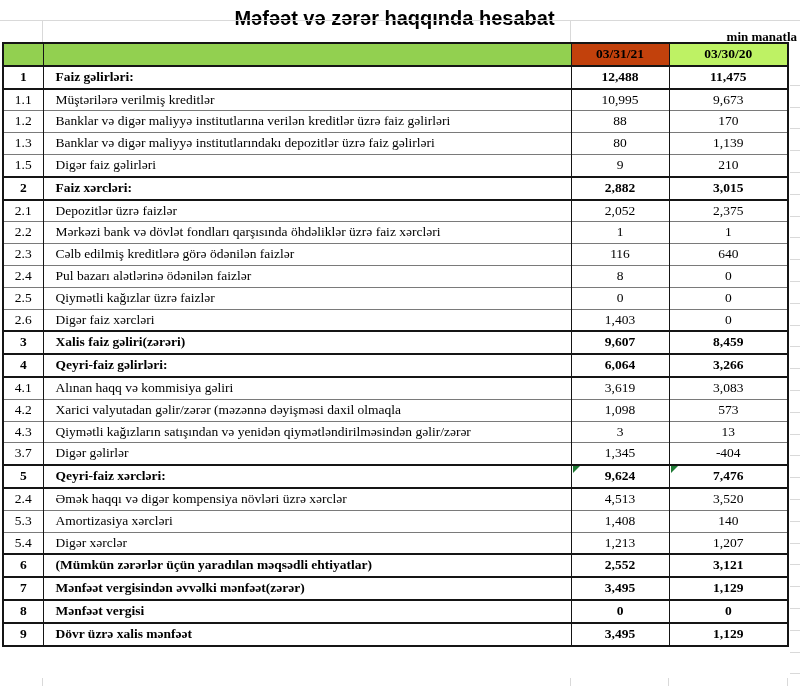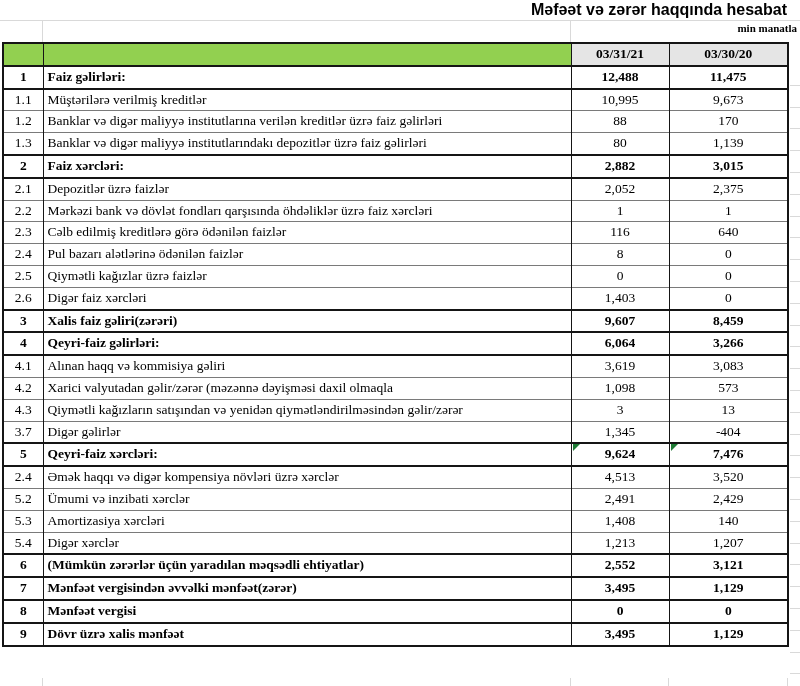--- a/index.html
+++ b/index.html
@@ -3,29 +3,29 @@
 <meta charset="utf-8">
 <style>
   html, body { margin: 0; padding: 0; }
   body {
     width: 800px; height: 686px;
     background: #ffffff; color: #000;
     position: relative; overflow: hidden;
     font-family: "Liberation Serif", serif;
   }
   .title {
-    position: absolute; top: 0px; left: 2px; width: 785px;
-    text-align: right;
+    position: absolute; top: 8px; left: 2px; width: 785px;
+    text-align: center;
     font-family: "Liberation Sans", sans-serif;
-    font-weight: bold; font-size: 16px; line-height: 20px;
+    font-weight: bold; font-size: 20px; line-height: 20px;
   }
   .top-hline { position: absolute; top: 20px; left: 0; width: 800px; height: 1px; background: #d9d9d9; }
   .unit-note {
-    position: absolute; top: 19px; right: 3px;
-    font-size: 11px; font-weight: bold; line-height: 18px;
+    position: absolute; top: 28px; right: 3px;
+    font-size: 13px; font-weight: bold; line-height: 18px;
   }
   .pre-vline { position: absolute; top: 21px; height: 21px; width: 1px; background: #d9d9d9; }
   .pre-vline.a { left: 42px; }
   .pre-vline.b { left: 570px; }
 
   table.sheet {
     position: absolute; top: 42px; left: 2px; width: 785px;
     border-collapse: collapse; table-layout: fixed;
     border: 2px solid #151515;
   }
@@ -45,21 +45,21 @@
     border-top: 2px solid #151515;
     border-bottom: 2px solid #151515;
     font-weight: bold; text-align: center;
   }
   tr.section td {
     border-top: 2px solid #151515;
     border-bottom: 2px solid #151515;
     font-weight: bold;
   }
   td.num   { text-align: center; }
-  td.label { text-align: left; padding-left: 4px; }
+  td.label { text-align: left; padding-left: 12px; }
   td.val   { text-align: center; position: relative; }
   .corner-marker {
     position: absolute; top: 0; left: 1px; width: 0; height: 0;
     border-top: 7px solid var(--marker-color, #1E7B34);
     border-right: 7px solid transparent;
   }
   .right-sliver {
     position: absolute; left: 790px; top: 64px; width: 10px; height: 611px;
     background: repeating-linear-gradient(to bottom,
       #ffffff 0, #ffffff 20.8px, #d9d9d9 20.8px, #d9d9d9 21.8px);
@@ -83,22 +83,22 @@
   <colgroup>
     <col class="c-num">
       <col class="c-label">
       <col class="c-v1">
       <col class="c-v2">
   </colgroup>
   <thead>
     <tr>
       <td class="num header-fill" style="background: rgb(146, 208, 80);"></td>
       <td class="label header-fill" style="background: rgb(146, 208, 80);"></td>
-      <td class="val header-fill" style="background: #e5e5e5;">03/31/21</td>
-      <td class="val header-fill" style="background: #e5e5e5; font-family: Liberation Serif, serif;">03/30/20</td>
+      <td class="val header-fill" style="background: #c2410c;">03/31/21</td>
+      <td class="val header-fill" style="background: #bef264; font-family: Liberation Serif, serif;">03/30/20</td>
     </tr>
   </thead>
   <tbody id="table-body">
       <tr class="section">
         <td class="num">1</td>
         <td class="label">Faiz gəlirləri:</td>
         <td class="val">12,488</td>
         <td class="val">11,475</td>
       </tr>
       <tr>
@@ -112,20 +112,26 @@
         <td class="label">Banklar və digər maliyyə institutlarına verilən kreditlər üzrə faiz gəlirləri</td>
         <td class="val">88</td>
         <td class="val">170</td>
       </tr>
       <tr>
         <td class="num">1.3</td>
         <td class="label">Banklar və digər maliyyə institutlarındakı depozitlər üzrə faiz gəlirləri</td>
         <td class="val">80</td>
         <td class="val">1,139</td>
       </tr>
+      <tr>
+        <td class="num">1.5</td>
+        <td class="label">Digər faiz gəlirləri</td>
+        <td class="val">9</td>
+        <td class="val">210</td>
+      </tr>
       <tr class="section">
         <td class="num">2</td>
         <td class="label">Faiz xərcləri:</td>
         <td class="val">2,882</td>
         <td class="val">3,015</td>
       </tr>
       <tr>
         <td class="num">2.1</td>
         <td class="label">Depozitlər üzrə faizlər</td>
         <td class="val">2,052</td>
@@ -201,26 +207,20 @@
         <td class="num">5</td>
         <td class="label">Qeyri-faiz xərcləri:</td>
         <td class="val">9,624<span class="corner-marker"></span></td>
         <td class="val">7,476<span class="corner-marker"></span></td>
       </tr>
       <tr>
         <td class="num">2.4</td>
         <td class="label">Əmək haqqı və digər kompensiya növləri üzrə xərclər</td>
         <td class="val">4,513</td>
         <td class="val">3,520</td>
-      </tr>
-      <tr>
-        <td class="num">5.2</td>
-        <td class="label">Ümumi və inzibati xərclər</td>
-        <td class="val">2,491</td>
-        <td class="val">2,429</td>
       </tr>
       <tr>
         <td class="num">5.3</td>
         <td class="label">Amortizasiya xərcləri</td>
         <td class="val">1,408</td>
         <td class="val">140</td>
       </tr>
       <tr>
         <td class="num">5.4</td>
         <td class="label">Digər xərclər</td>

